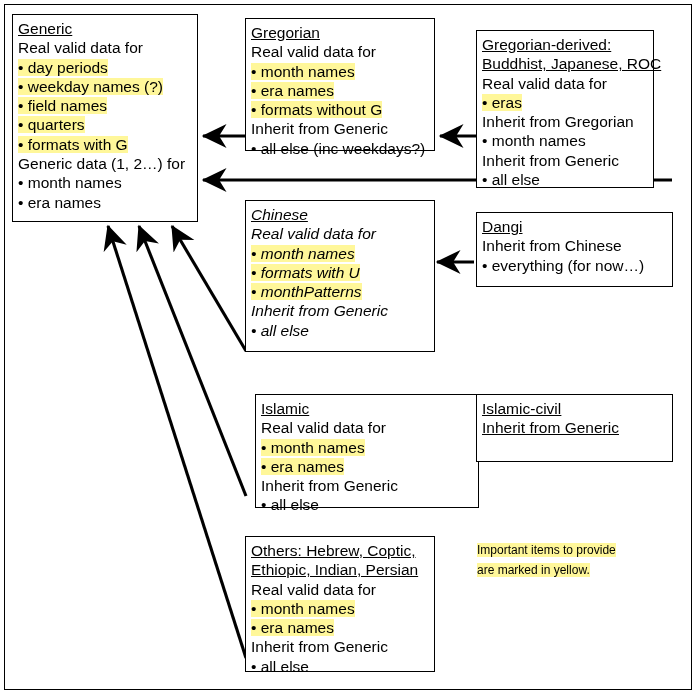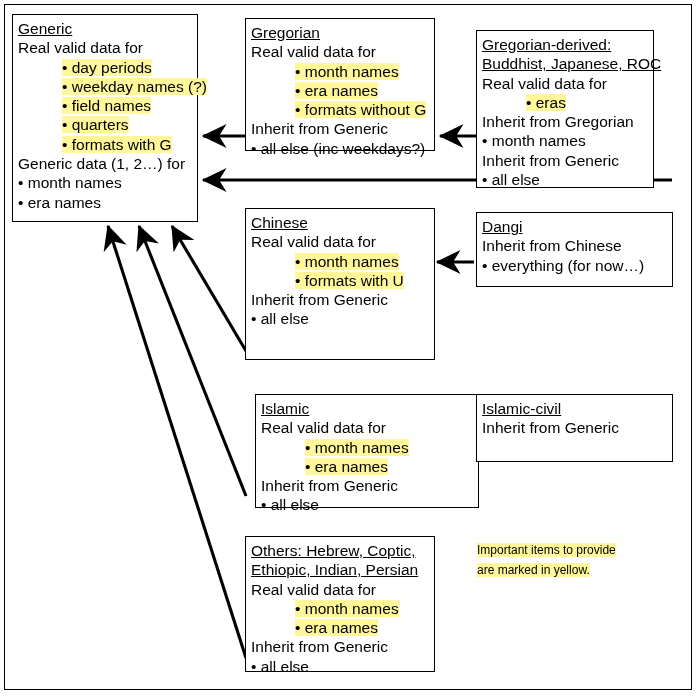--- a/index.html
+++ b/index.html
@@ -56,21 +56,20 @@
   }
   .line .txt {
     display: inline;
   }
   .title .txt {
     text-decoration: underline;
     text-underline-offset: 1px;
   }
   .hl .txt {
     background: #fff79a;
-    margin-left: 44px;
   }
   .legend .line {
     font-size: 12px;
     line-height: 20px;
   }
   .legend .line .txt {
     background: #fff79a;
   }
 </style>
 </head>
@@ -123,42 +122,43 @@
       <div class="node" style="left: 476px; top: 30px; width: 178px; height: 158px;">
         <div class="line title"><span class="txt">Gregorian-derived:</span></div>
         <div class="line title"><span class="txt">Buddhist, Japanese, ROC</span></div>
         <div class="line plain"><span class="txt">Real valid data for</span></div>
         <div class="line hl"><span class="txt">• eras</span></div>
         <div class="line plain"><span class="txt">Inherit from Gregorian</span></div>
         <div class="line plain"><span class="txt">• month names</span></div>
         <div class="line plain"><span class="txt">Inherit from Generic</span></div>
         <div class="line plain"><span class="txt">• all else</span></div>
       </div>
-      <div class="node" style="left: 245px; top: 208px; width: 190px; height: 152px;">
+      <div class="node" style="left: 245px; top: 200px; width: 190px; height: 152px; font-style: italic;">
         <div class="line title"><span class="txt">Chinese</span></div>
         <div class="line plain"><span class="txt">Real valid data for</span></div>
         <div class="line hl"><span class="txt">• month names</span></div>
         <div class="line hl"><span class="txt">• formats with U</span></div>
+        <div class="line hl"><span class="txt">• monthPatterns</span></div>
         <div class="line plain"><span class="txt">Inherit from Generic</span></div>
         <div class="line plain"><span class="txt">• all else</span></div>
       </div>
       <div class="node" style="left: 476px; top: 212px; width: 197px; height: 75px;">
         <div class="line title"><span class="txt">Dangi</span></div>
         <div class="line plain"><span class="txt">Inherit from Chinese</span></div>
         <div class="line plain"><span class="txt">• everything (for now…)</span></div>
       </div>
       <div class="node" style="left: 255px; top: 394px; width: 224px; height: 114px;">
         <div class="line title"><span class="txt">Islamic</span></div>
         <div class="line plain"><span class="txt">Real valid data for</span></div>
         <div class="line hl"><span class="txt">• month names</span></div>
         <div class="line hl"><span class="txt">• era names</span></div>
         <div class="line plain"><span class="txt">Inherit from Generic</span></div>
         <div class="line plain"><span class="txt">• all else</span></div>
       </div>
-      <div class="node" style="left: 476px; top: 394px; width: 197px; height: 68px;">
+      <div class="node" style="left: 476px; top: 394px; width: 197px; height: 68px; text-decoration: underline;">
         <div class="line title"><span class="txt">Islamic-civil</span></div>
         <div class="line plain"><span class="txt">Inherit from Generic</span></div>
       </div>
       <div class="node" style="left: 245px; top: 536px; width: 190px; height: 136px;">
         <div class="line title"><span class="txt">Others: Hebrew, Coptic,</span></div>
         <div class="line title"><span class="txt">Ethiopic, Indian, Persian</span></div>
         <div class="line plain"><span class="txt">Real valid data for</span></div>
         <div class="line hl"><span class="txt">• month names</span></div>
         <div class="line hl"><span class="txt">• era names</span></div>
         <div class="line plain"><span class="txt">Inherit from Generic</span></div>

